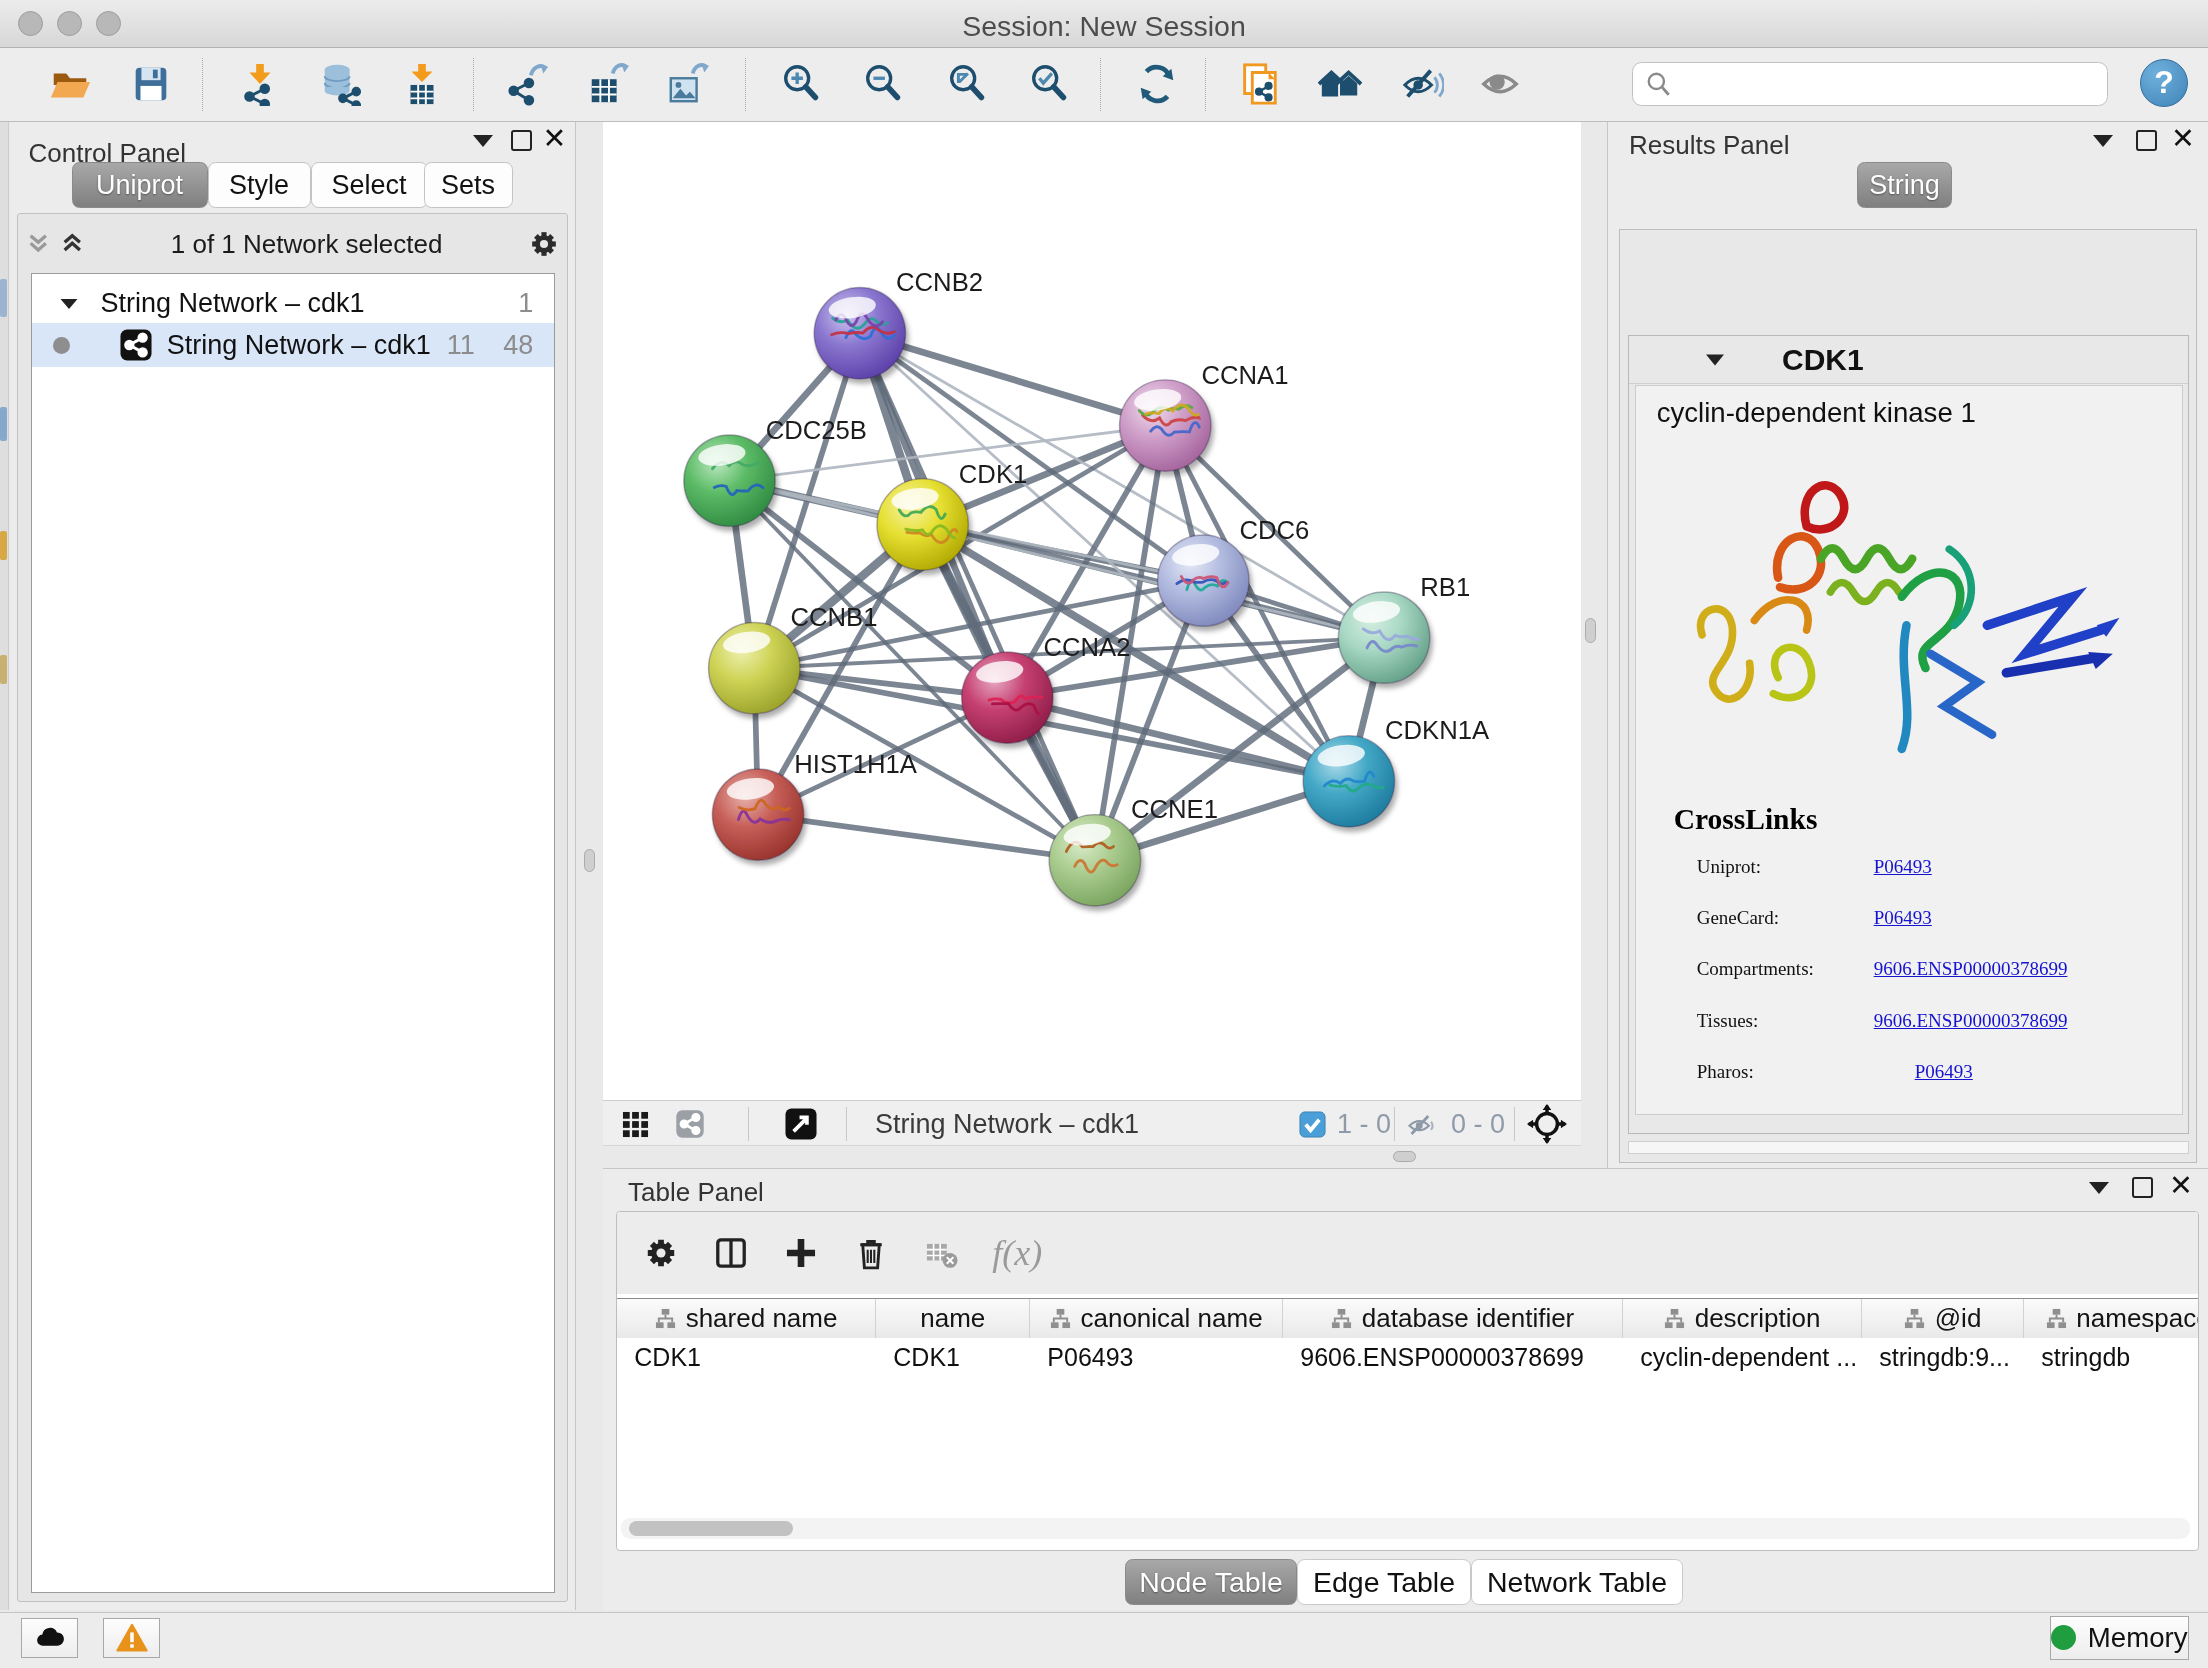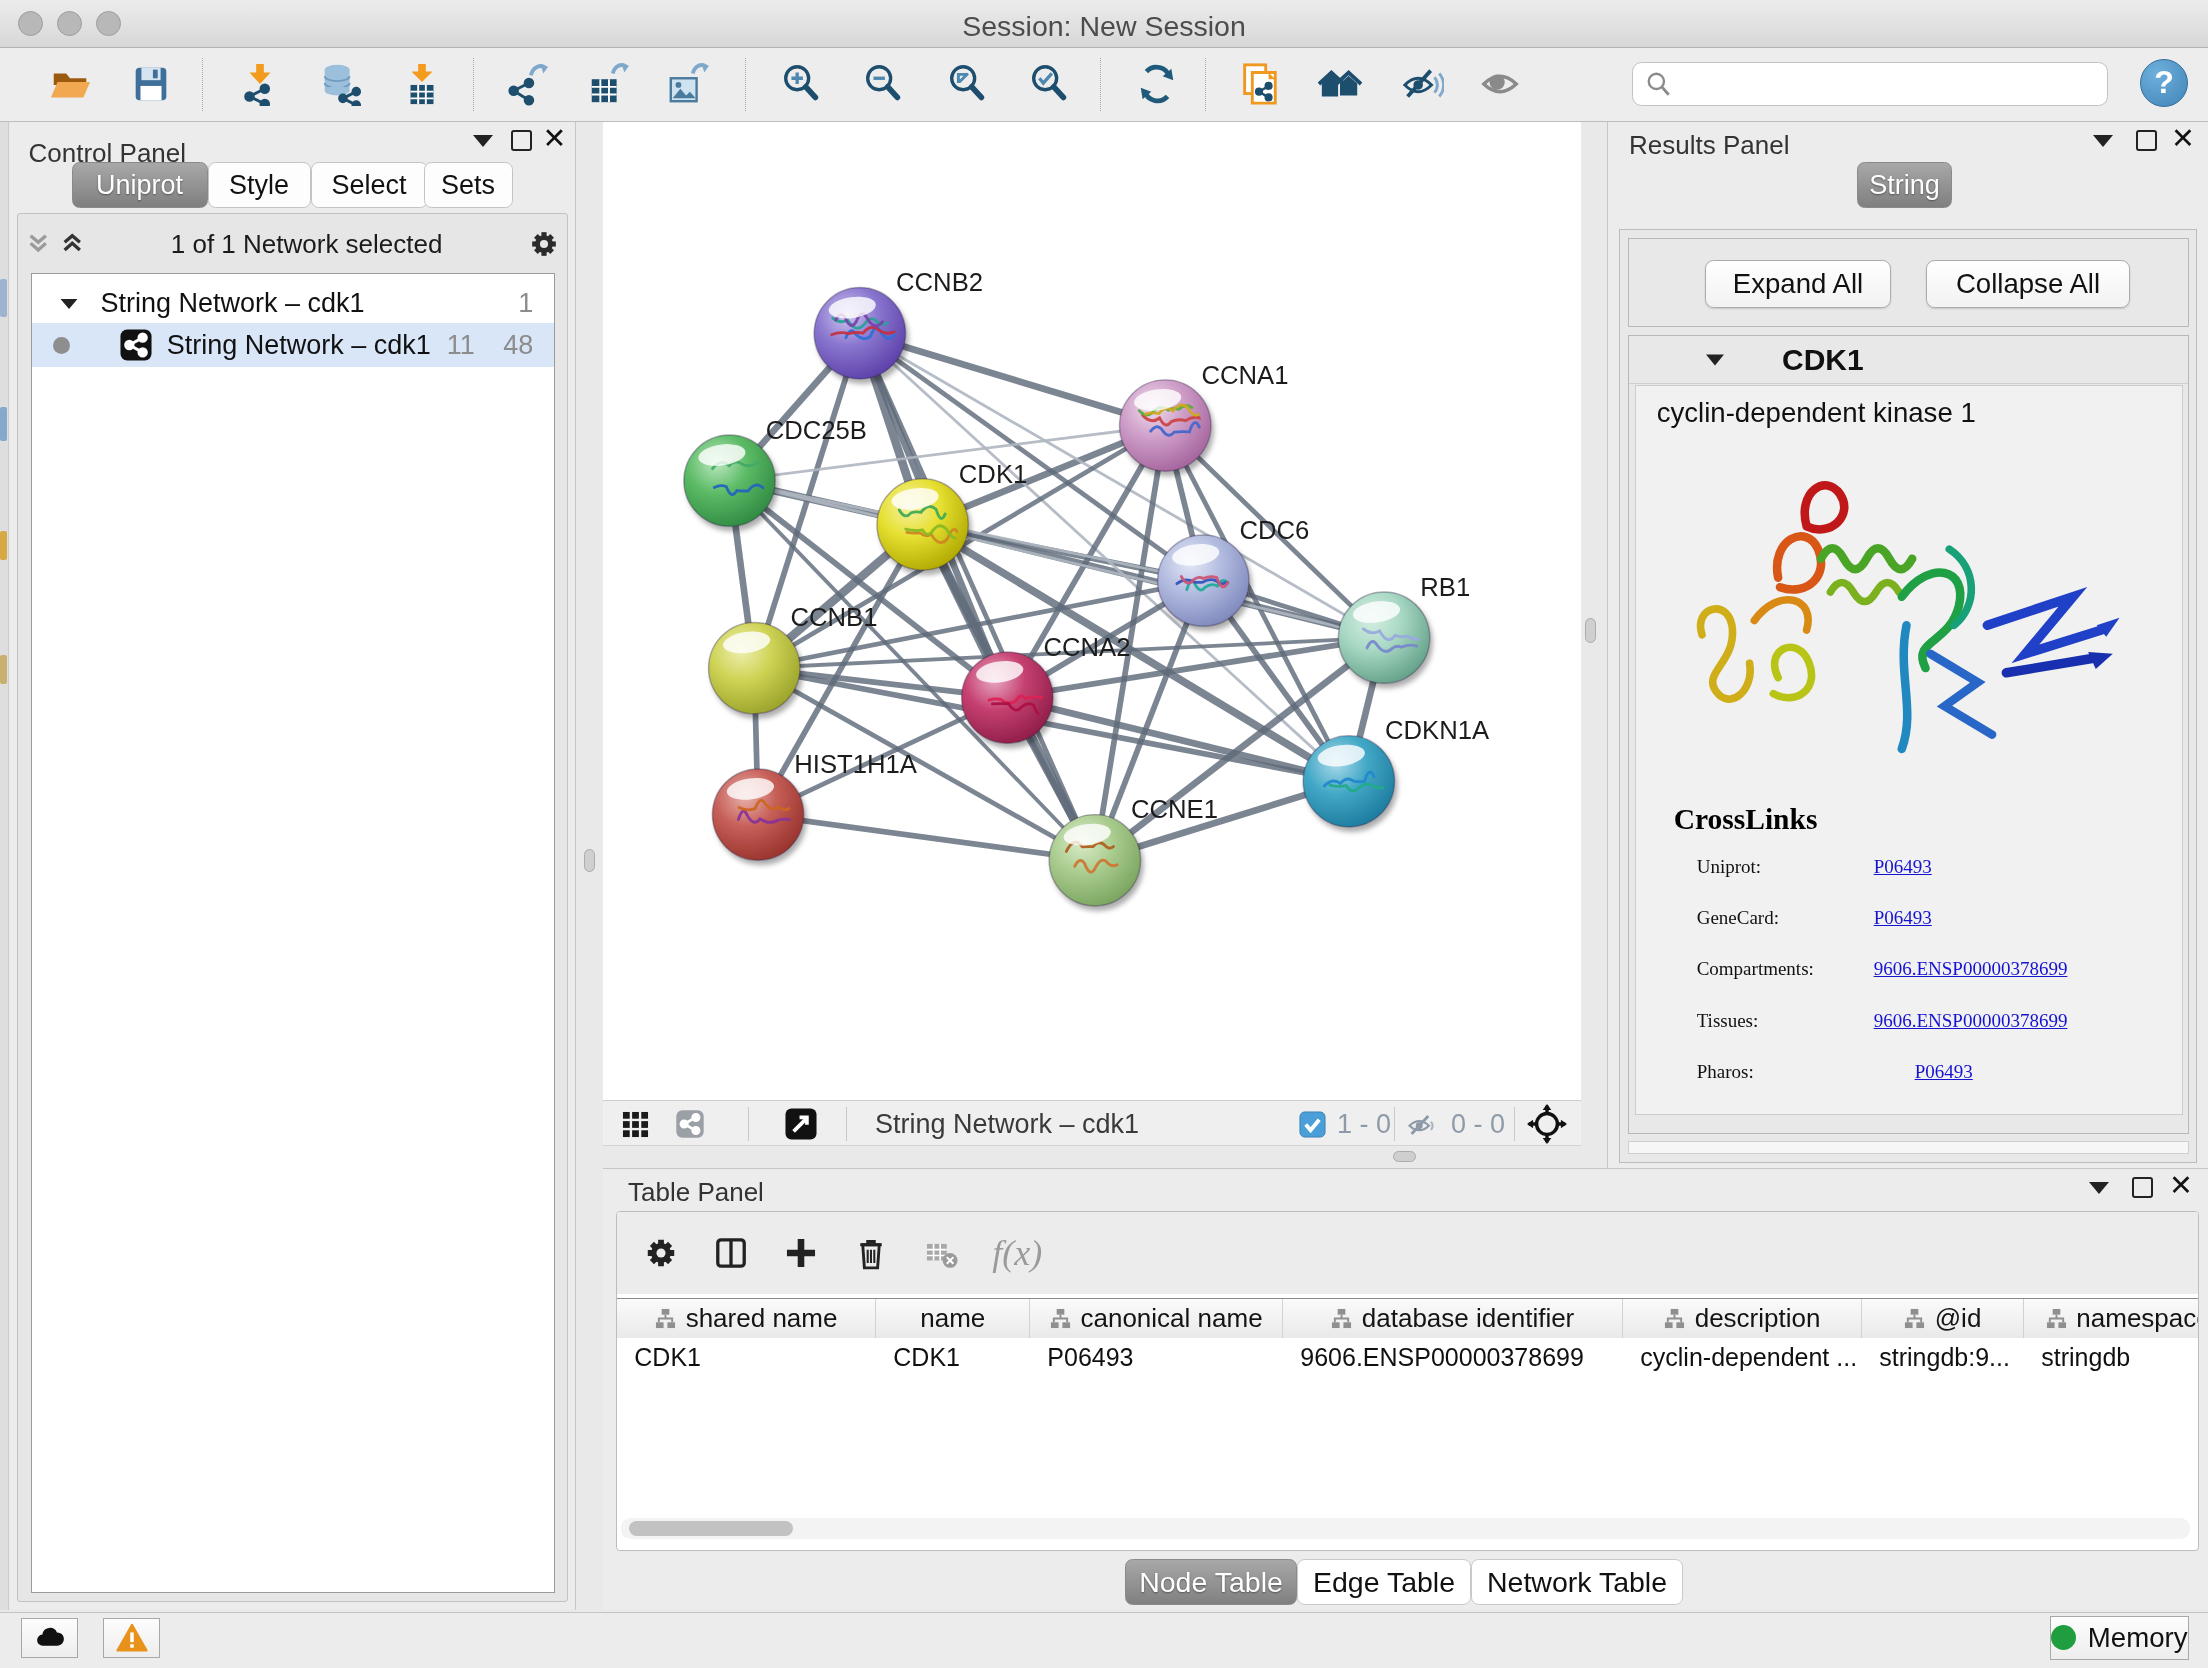--- a/index.html
+++ b/index.html
@@ -671,28 +671,20 @@
 <div id="results-panel" class="abs">
   <div class="abs" style="left:21px;top:7.6px">
     <span class="panel-title">Results Panel</span></div>
   <div class="tri-down abs" style="left:485px;top:13.3px"></div>
   <div class="sq-btn abs" style="left:528px;top:7.6px"></div>
   <div class="x-btn abs" style="left:563px;top:5.7px">✕</div>
   <div class="tab sel" style="left:249px;top:40px;width:95px">
     <span>String</span>
     </div>
   <div id="rp-box">
-    <div id="rp-expand-box">
-      <div class="rp-btn" style="left:76px;width:186px">
-        <span>Expand All</span>
-        </div>
-      <div class="rp-btn" style="left:297px;width:204px">
-        <span>Collapse All</span>
-        </div>
-    </div>
     <div id="rp-section">
       <div id="rp-sec-head">
         <div class="tri-down" style="margin-left:76px;transform:scale(.9)"></div>
         <span style="margin-left:57px;font-size:30px;font-weight:bold;color:#111">CDK1</span>
       </div>
       <div id="rp-sec-body">
         <div id="rp-subtitle">cyclin-dependent kinase 1</div>
         <svg class="abs" style="left:28.5px;top:49px" width="485" height="352" viewBox="0 0 510 370">
           <g fill="none" stroke-linecap="round">
             <path d="M150 96 C 140 60, 170 40, 185 62 S 175 108, 150 96" stroke="#c01818" stroke-width="9"></path>

